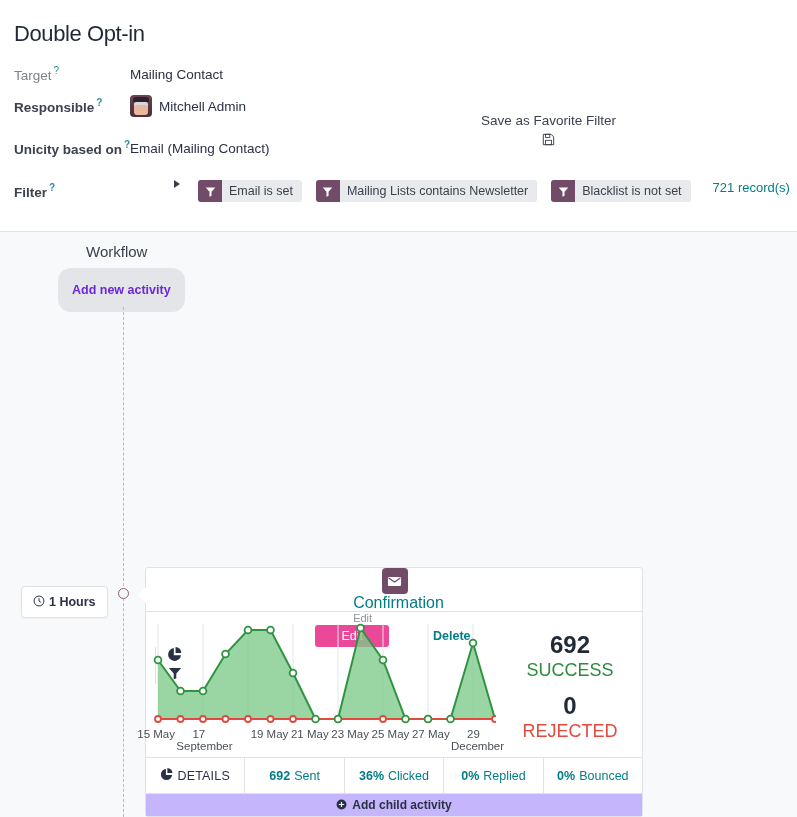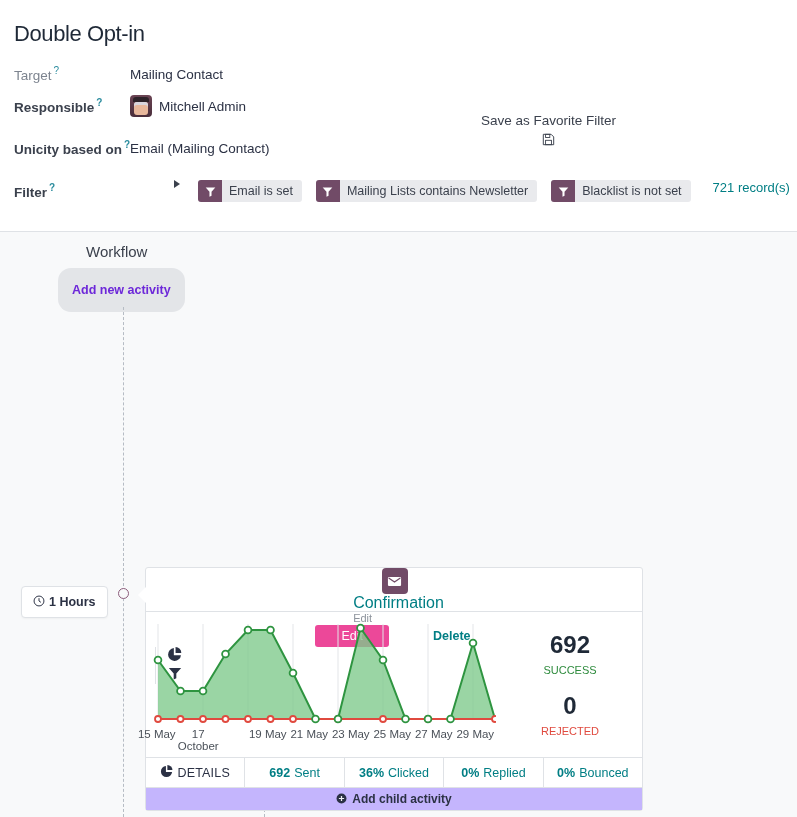--- a/index.html
+++ b/index.html
@@ -221,27 +221,27 @@
   }
   .xlabels span { text-align: center; }
 
   .stats-col {
     width: 148px; flex: 0 0 auto;
     display: flex; flex-direction: column;
     align-items: center; justify-content: center;
     gap: 2px;
   }
   .stat-num { font-size: 24px; font-weight: bold; color: #1f2937; line-height: 30px; }
-  .stat-lab { font-size: 11px; line-height: 16px; }
+  .stat-lab { font-size: 18px; line-height: 16px; }
   .stat-lab.success { color: #2e8b3d; }
   .stat-lab.rejected { color: #e04a3f; }
   .stat-gap { height: 9px; }
 
   .details-row {
-    display: flex; height: 30px;
+    display: flex; height: 36px;
     border-top: 1px solid #dfe2e6;
     font-size: 12.5px;
   }
   .details-cell {
     flex: 1 1 0;
     display: flex; align-items: center; justify-content: center;
     gap: 4px;
     border-right: 1px solid #dfe2e6;
     color: #017e84;
     cursor: pointer;
@@ -435,27 +435,27 @@
             <circle cx="214.5" cy="8" r="3.4"></circle>
               <circle cx="237" cy="40" r="3.4"></circle>
               <circle cx="259.5" cy="99" r="3.4"></circle>
             <circle cx="282" cy="99" r="3.4"></circle>
               <circle cx="304.5" cy="99" r="3.4"></circle>
               <circle cx="327" cy="23" r="3.4"></circle>
           </g>
         </svg>
         <div class="xlabels">
           <span style="width:45px;margin-left:-10px;">15 May</span>
-          <span style="width:45px;">17 October</span>
+          <span style="width:45px;">17 September</span>
           <span style="width:45px;margin-left:28px;">19 May</span>
           <span style="width:45px;">21 May</span>
           <span style="width:45px;">23 May</span>
           <span style="width:45px;">25 May</span>
           <span style="width:45px;">27 May</span>
-          <span style="width:45px;">29 May</span>
+          <span style="width:45px;">29 December</span>
         </div>
       </div>
 
       <div class="stats-col">
         <div class="stat-num">692</div>
         <div class="stat-lab success">SUCCESS</div>
         <div class="stat-gap"></div>
         <div class="stat-num">0</div>
         <div class="stat-lab rejected">REJECTED</div>
       </div>

